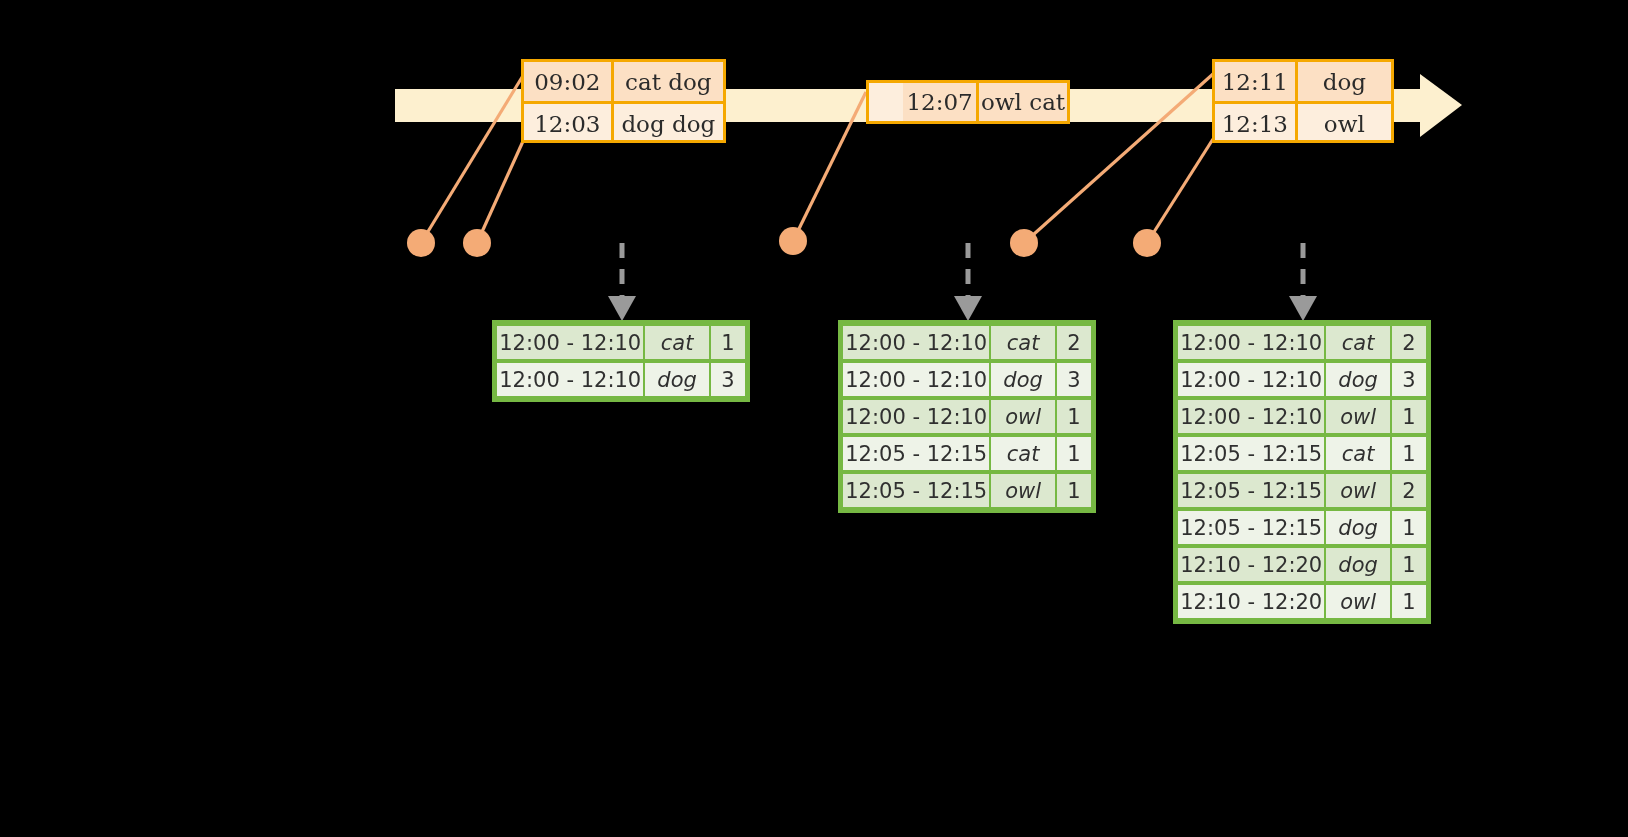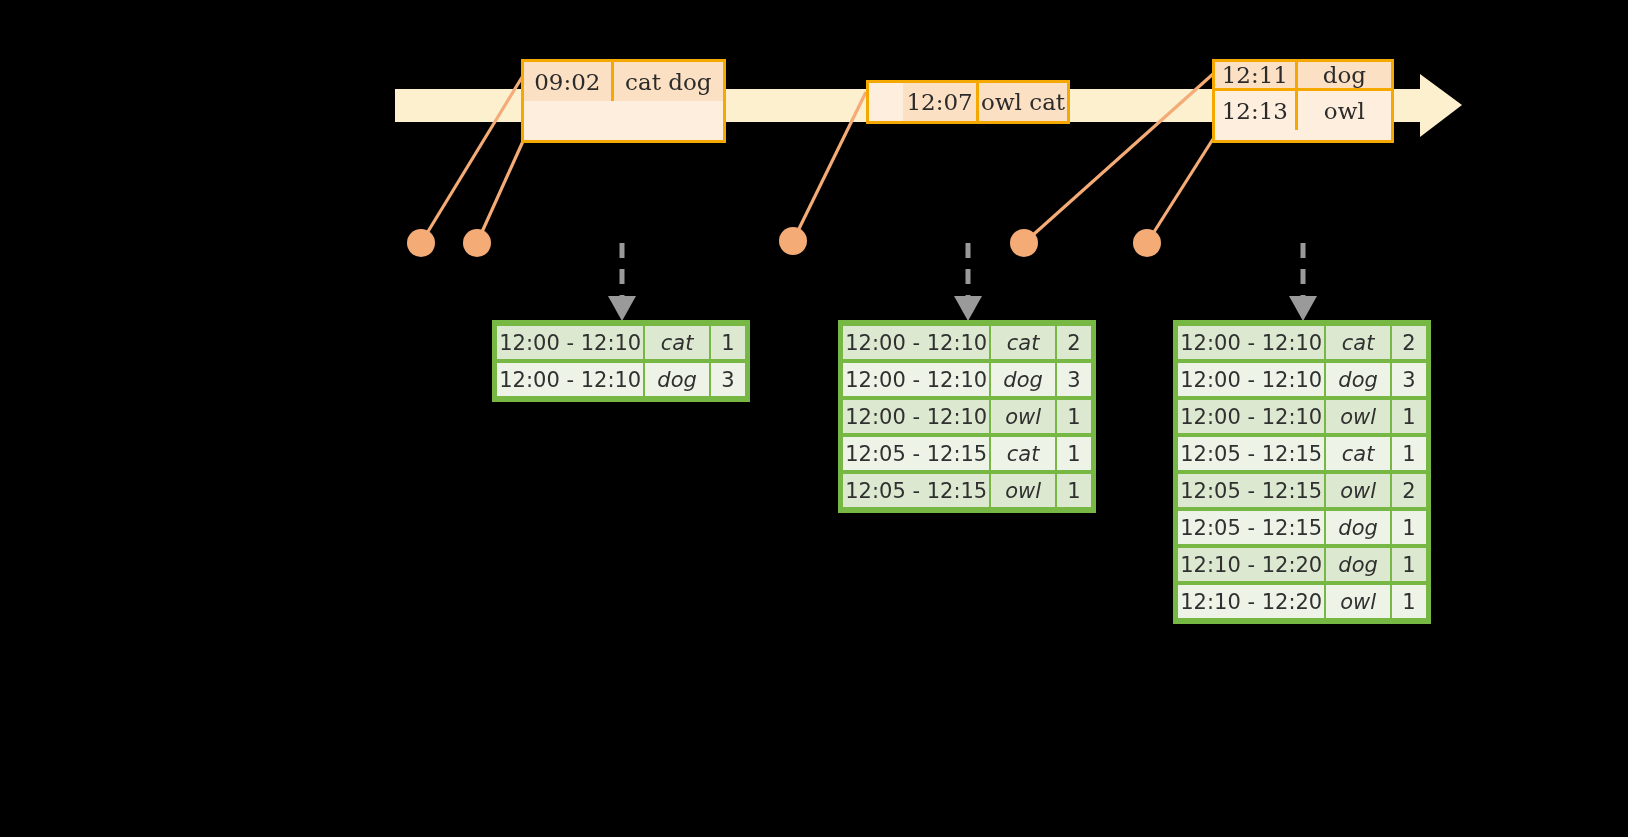--- a/index.html
+++ b/index.html
@@ -73,31 +73,35 @@
       <polygon points="954,296 982,296 968,321"></polygon>
       <polygon points="1289,296 1317,296 1303,321"></polygon>
     </g>
   </svg>
 
   <div class="evt-box" style="left:521px;top:59px;width:205px;height:84px;">
     <div class="evt-row shade" style="height:39px;">
       <div class="evt-time" style="width:88px;">09:02</div>
       <div class="evt-val" style="width:111px;">cat dog</div>
     </div>
+    <div class="evt-row" style="height:39px;">
+      <div class="evt-time" style="width:88px;">12:03</div>
+      <div class="evt-val" style="width:111px;">dog dog</div>
+    </div>
   </div>
 
   <div class="evt-box" style="left:866px;top:80px;width:204px;height:44px;padding-left:34px;">
     <div class="evt-row shade" style="height:38px;">
       <div class="evt-time" style="width:90px;">12:07</div>
       <div class="evt-val" style="width:108px;">owl cat</div>
     </div>
   </div>
 
   <div class="evt-box" style="left:1212px;top:59px;width:182px;height:84px;">
-    <div class="evt-row shade" style="height:26px;">
+    <div class="evt-row shade" style="height:39px;">
       <div class="evt-time" style="width:81px;">12:11</div>
       <div class="evt-val" style="width:95px;">dog</div>
     </div>
     <div class="evt-row" style="height:39px;">
       <div class="evt-time" style="width:81px;">12:13</div>
       <div class="evt-val" style="width:95px;">owl</div>
     </div>
   </div>
 
   <div class="win-table" style="left:492px;top:320px;width:258px;">

